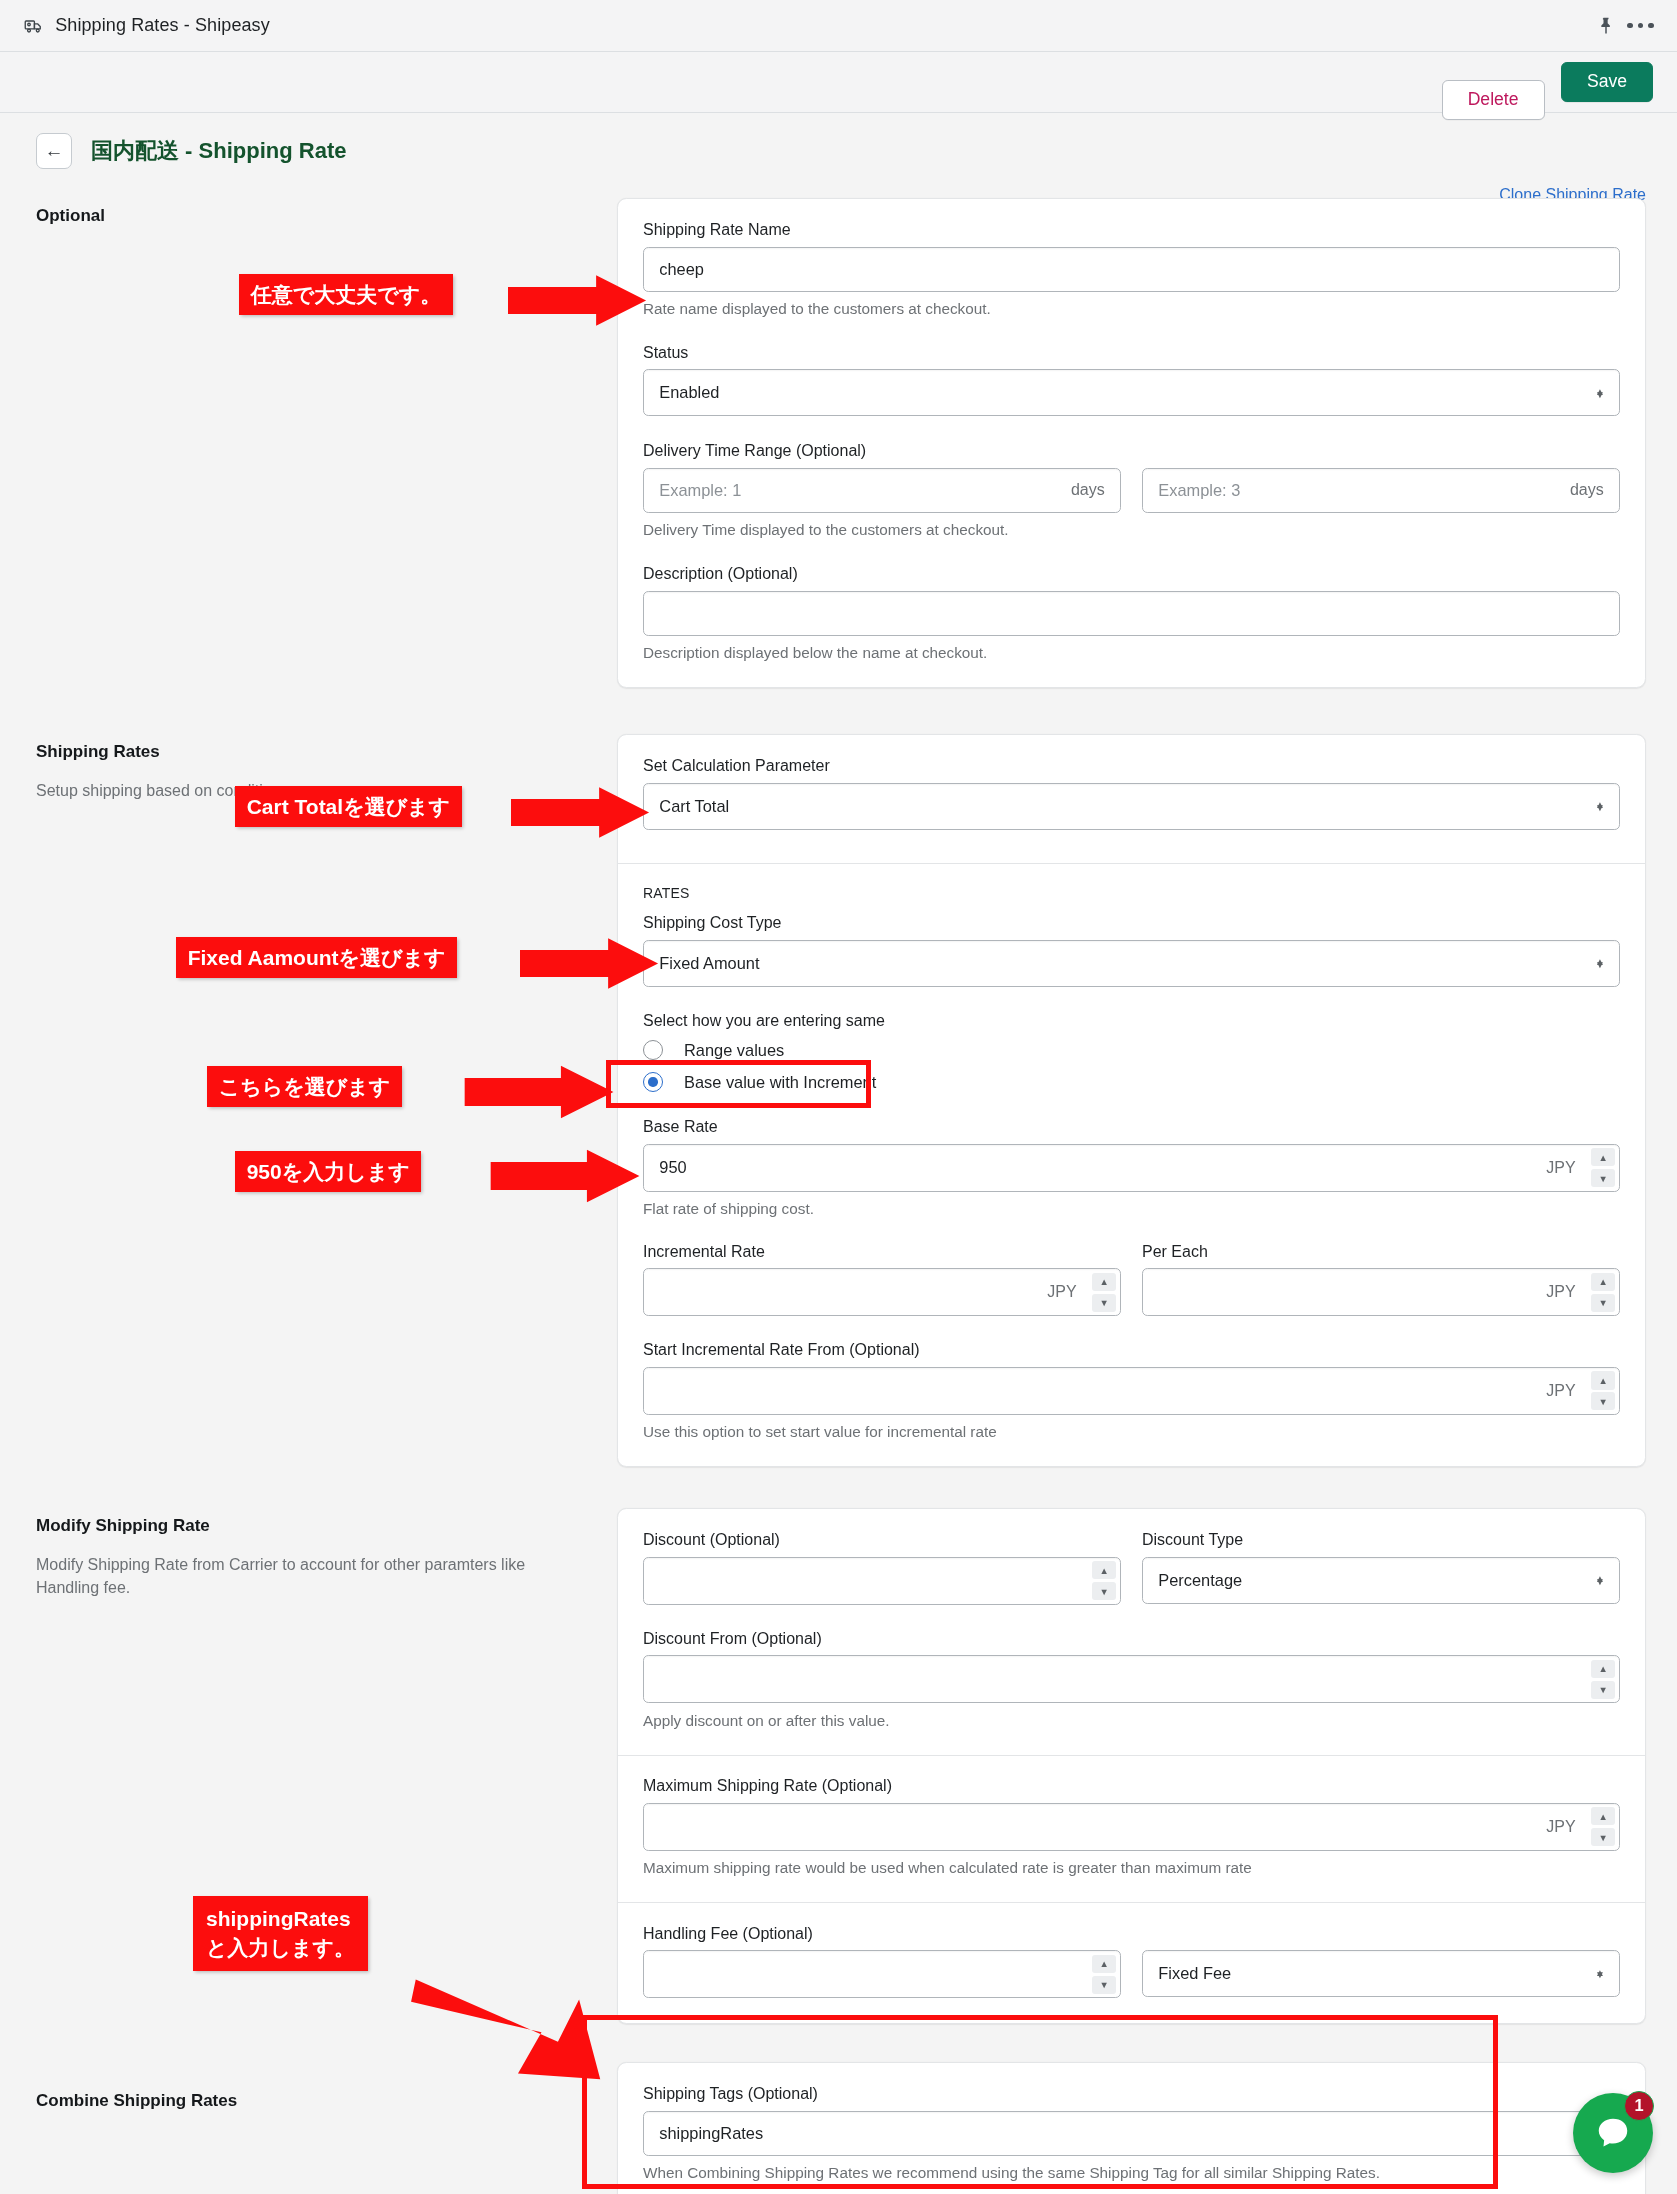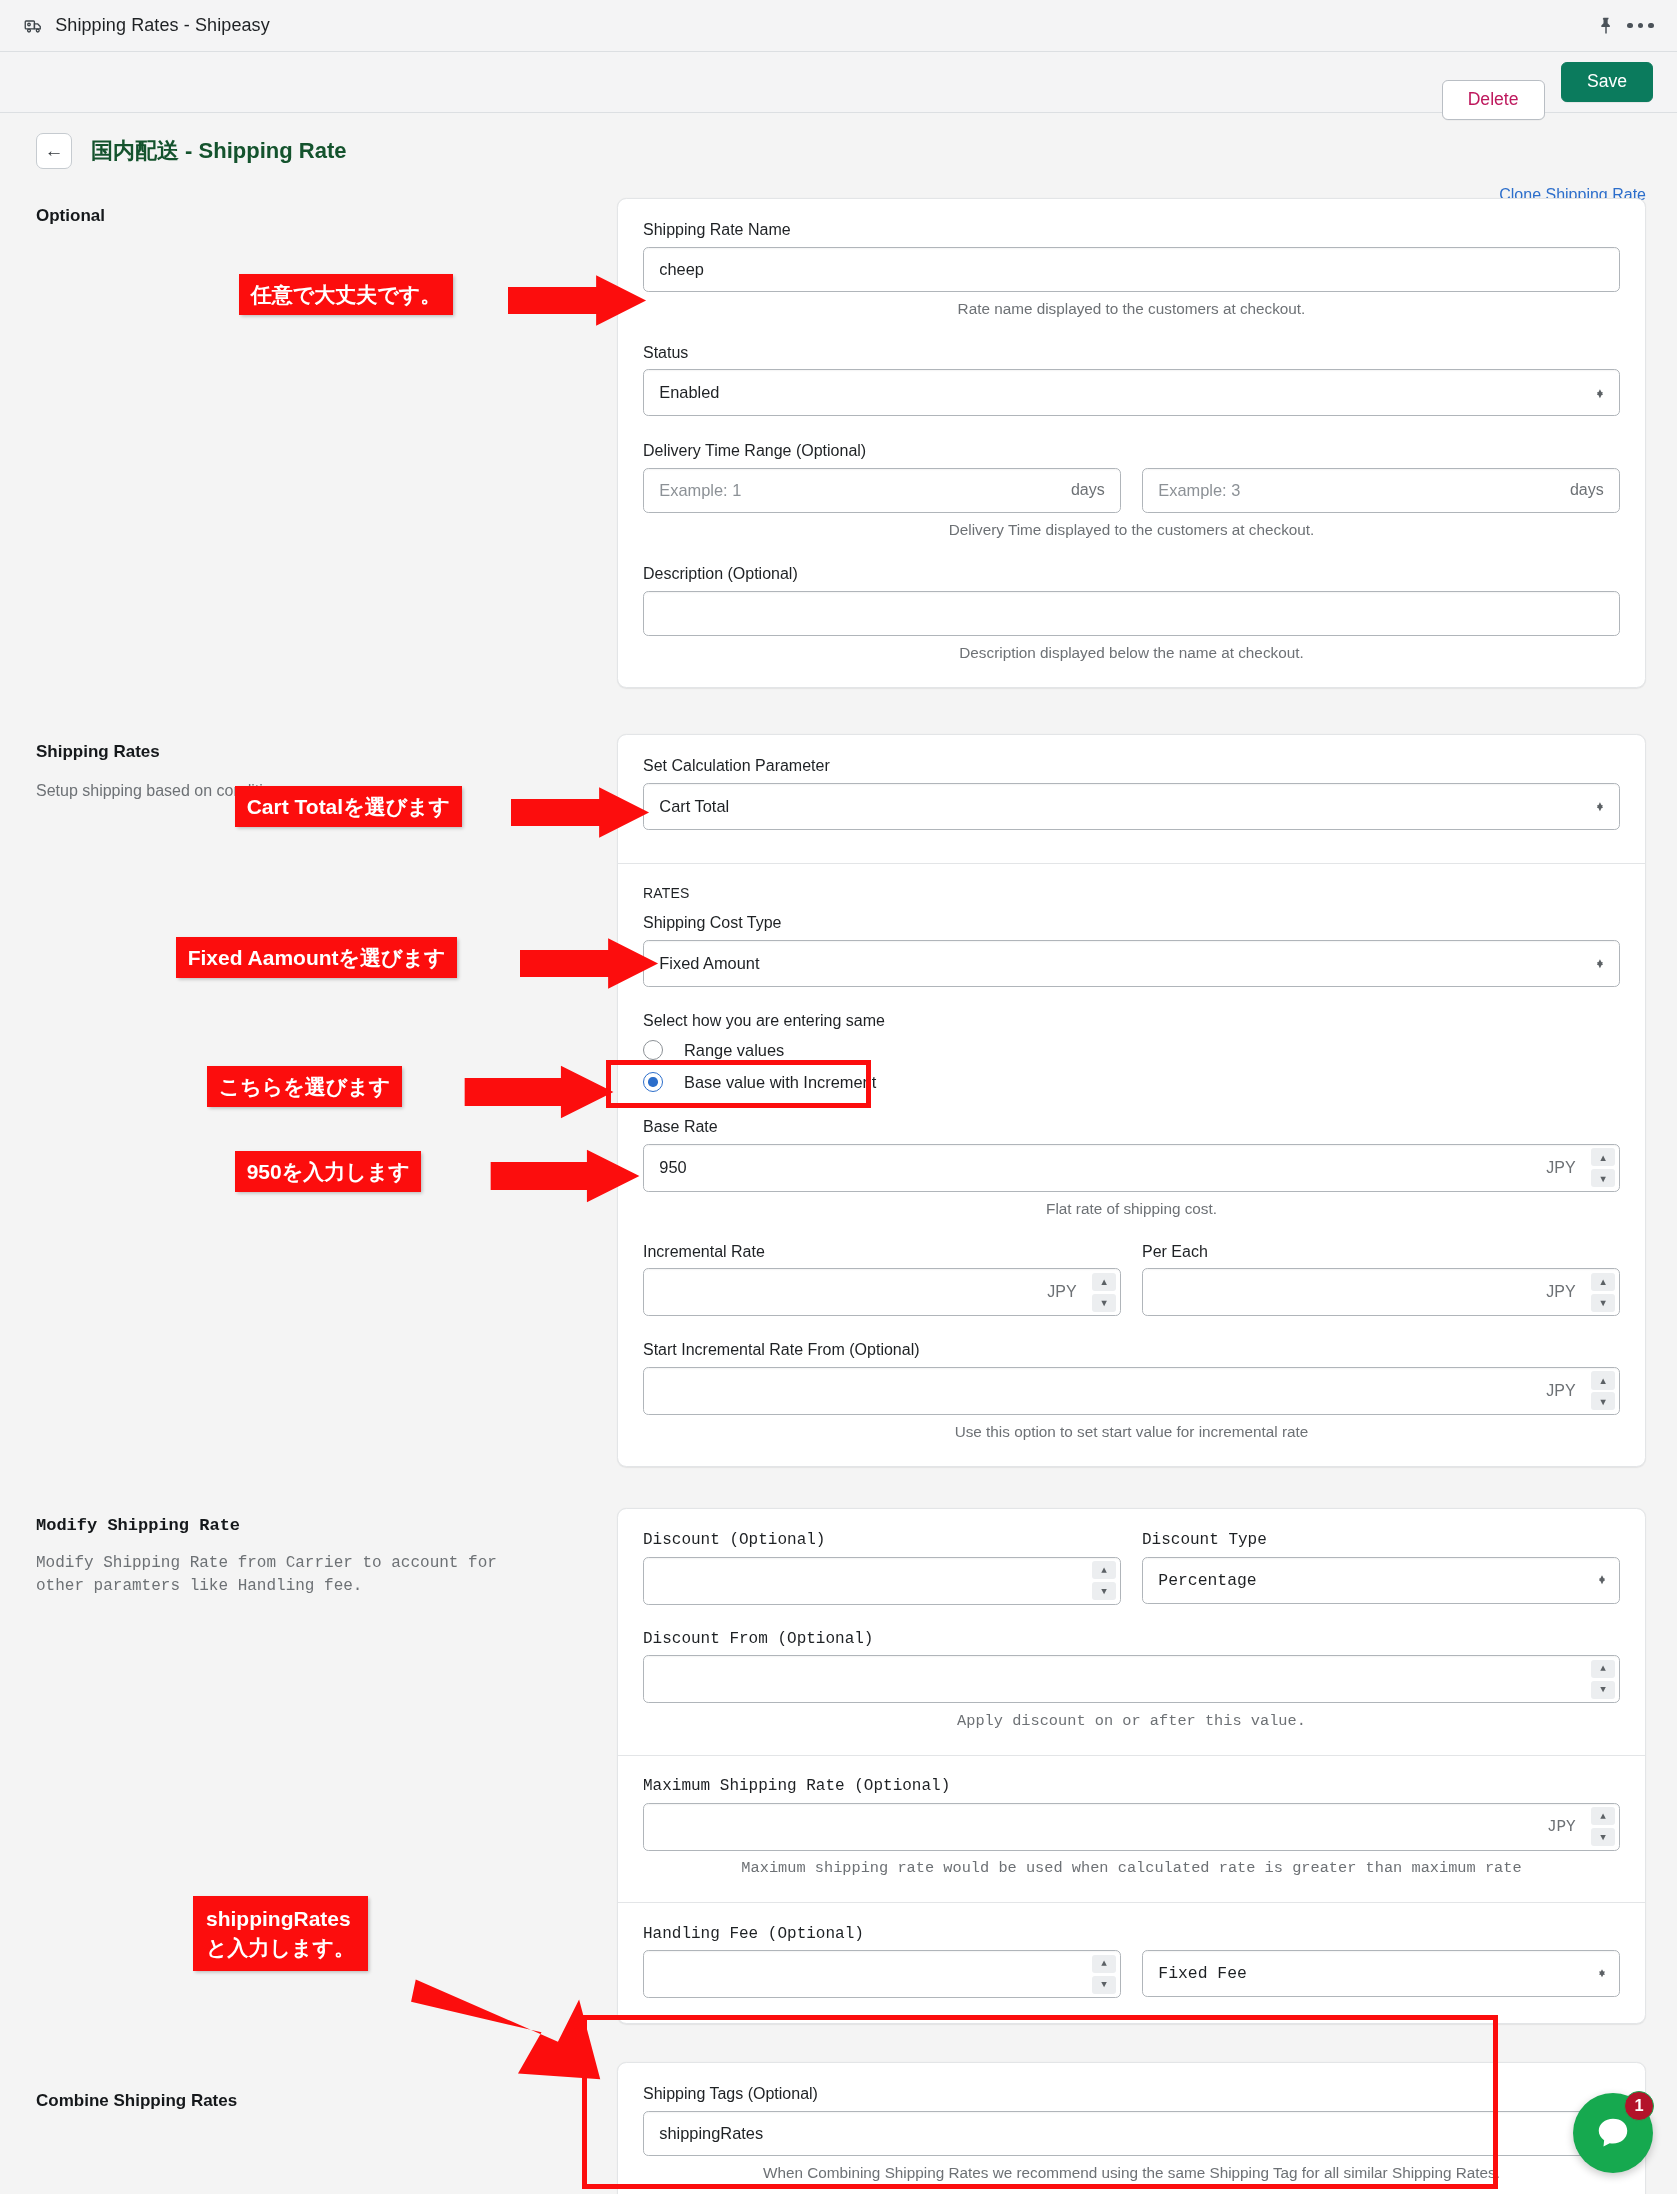--- a/index.html
+++ b/index.html
@@ -116,21 +116,21 @@
     border: 0.6px solid #e3e5e7;
     border-radius: 9.4px;
     box-shadow: 0 0.6px 1.2px rgba(0,0,0,.07);
     overflow: hidden;
   }
   .card-block { padding: 22px 25px 25px 25px; }
   .card-div { height: 0.6px; background: #e3e5e7; }
 
   .fieldlabel { font-size: 16px; color: #1e2124; margin-bottom: 7.6px; }
   .fieldlabel.up { text-transform: uppercase; font-size: 14px; letter-spacing: 0.2px; color: #1e2124; }
-  .helptext { font-size: 15.3px; color: #6d7175; margin-top: 8.2px; text-align: center; }
+  .helptext { font-size: 15.3px; color: #6d7175; margin-top: 8.2px; }
 
   .input {
     width: 100%;
     height: 45px;
     border: 0.6px solid #b0b5ba;
     border-radius: 5.3px;
     background: #fff;
     box-shadow: inset 0 1.2px 0 rgba(0,0,0,.035);
     display: flex; align-items: center;
     padding: 0 15.3px;
@@ -414,21 +414,21 @@
               <span>▼</span>
             </span>
           </div>
           <div class="helptext">Use this option to set start value for incremental rate</div>
         </div>
 
       </div>
     </div>
   </div>
 
-  <div class="section" style="margin-top:41px;font-family:Liberation Mono, monospace;">
+  <div class="section" style="margin-top:41px;">
     <div class="sec-left">
       <div class="sec-title">Modify Shipping Rate</div>
       <div class="sec-sub">Modify Shipping Rate from Carrier to account for other paramters like Handling fee.</div>
     </div>
     <div class="sec-right">
       <div class="card">
 
         <div class="card-block">
           <div class="row2">
             <div>

